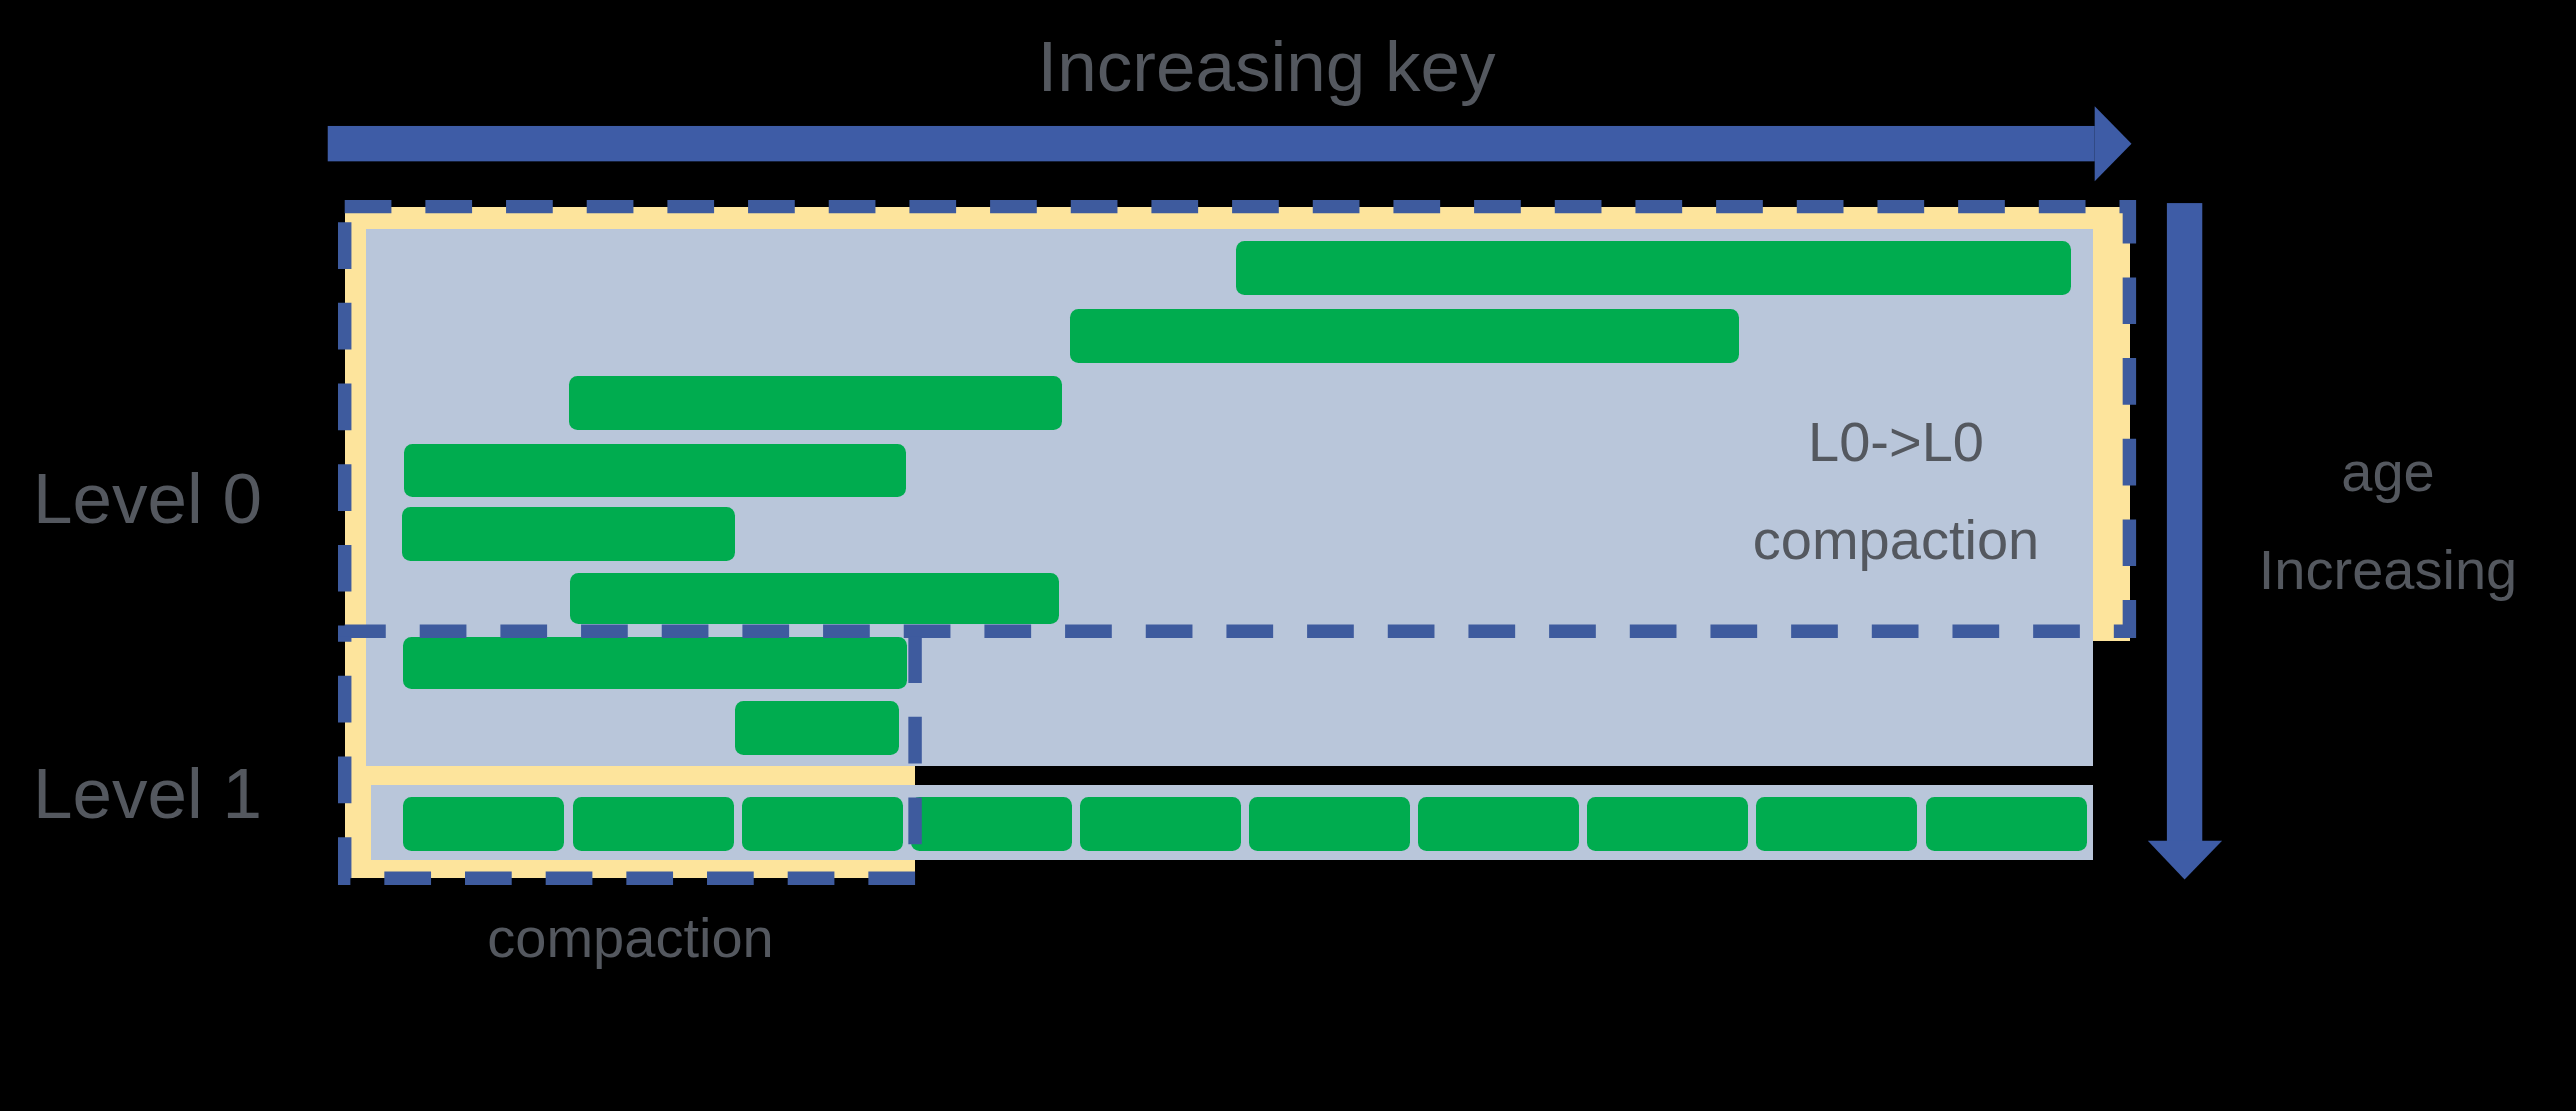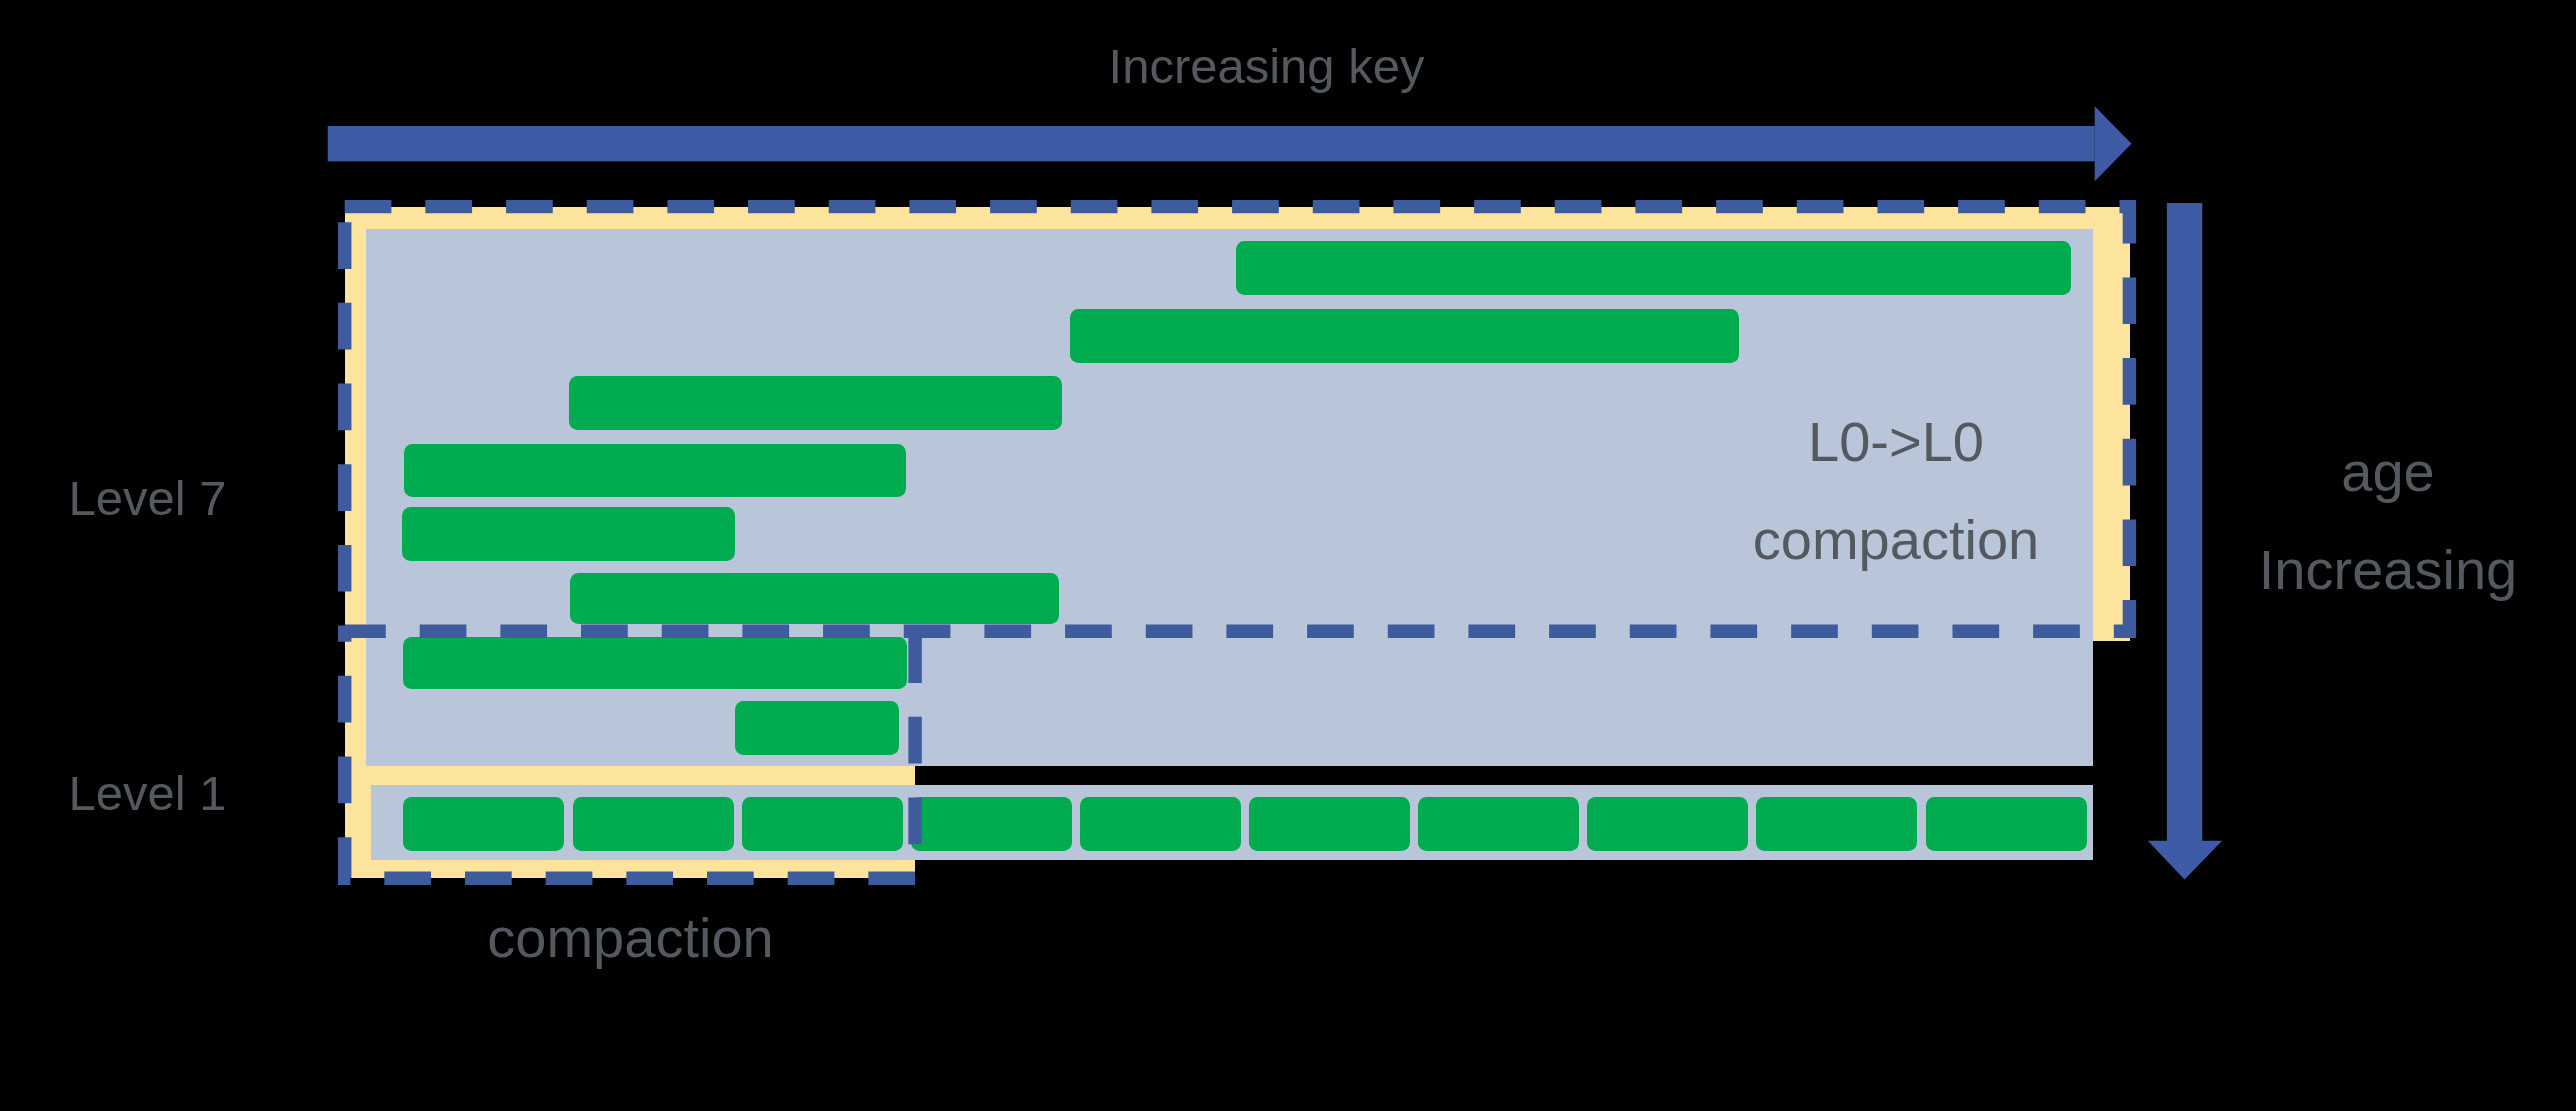--- a/index.html
+++ b/index.html
@@ -2,21 +2,21 @@
 <html style="--bg: #000000; --yellow: #fde49c; --lightblue: #b9c6da; --green: #00ac4f; --gray: #54585f;font-size:11.3px"><head>
 <meta charset="utf-8">
 <style>
   html,body{margin:0;padding:0;background:#000;}
   #stage{position:relative;width:2576px;height:1111px;background:var(--bg,#000);overflow:hidden;
          font-family:"Liberation Sans","DejaVu Sans",sans-serif;}
   .abs{position:absolute;}
   .fill-yellow{background:var(--yellow,#fde49c);}
   .fill-blue{background:var(--lightblue,#b9c6da);}
   .sstable{position:absolute;background:var(--green,#00ac4f);border-radius:8.5px;}
-  .label{position:absolute;color:var(--gray,#54585f);font-size:49px;line-height:79px;
+  .label{position:absolute;color:var(--gray,#54585f);font-size:71px;line-height:79px;
          text-align:center;white-space:nowrap;}
   .label2{position:absolute;color:var(--gray,#54585f);font-size:56px;line-height:98px;
           text-align:center;white-space:nowrap;}
   svg{position:absolute;left:0;top:0;}
 </style>
 </head>
 <body>
 
 <div id="stage">
 
@@ -52,21 +52,21 @@
     <g fill="#3e5ca6">
       <rect x="3062" y="287" width="50" height="903"></rect>
       <polygon points="3035,1188 3140,1188 3087,1243"></polygon>
     </g>
     <rect x="487" y="292" width="2522" height="600" fill="none" stroke="#3e5b9e" stroke-width="19" stroke-dasharray="66 48"></rect>
     <path d="M 1293 899 L 1293 1241 L 487 1241 L 487 899" fill="none" stroke="#3e5b9e" stroke-width="19" stroke-dasharray="66 48"></path>
   </svg>
 
   <div class="label" style="left:842px;top:27px;width:849px;">Increasing key</div>
 
-  <div class="label" style="left:20px;top:459px;width:255px;">Level 7</div>
+  <div class="label" style="left:20px;top:459px;width:255px;">Level 0</div>
 
   <div class="label" style="left:20px;top:754px;width:255px;">Level 1</div>
 
   <div class="label2" style="left:1691px;top:393px;width:410px;">
     <div>L0-&gt;L0</div>
     <div>compaction</div>
   </div>
 
   <div class="label2" style="left:2200px;top:423px;width:376px;">
     <div>age</div>

